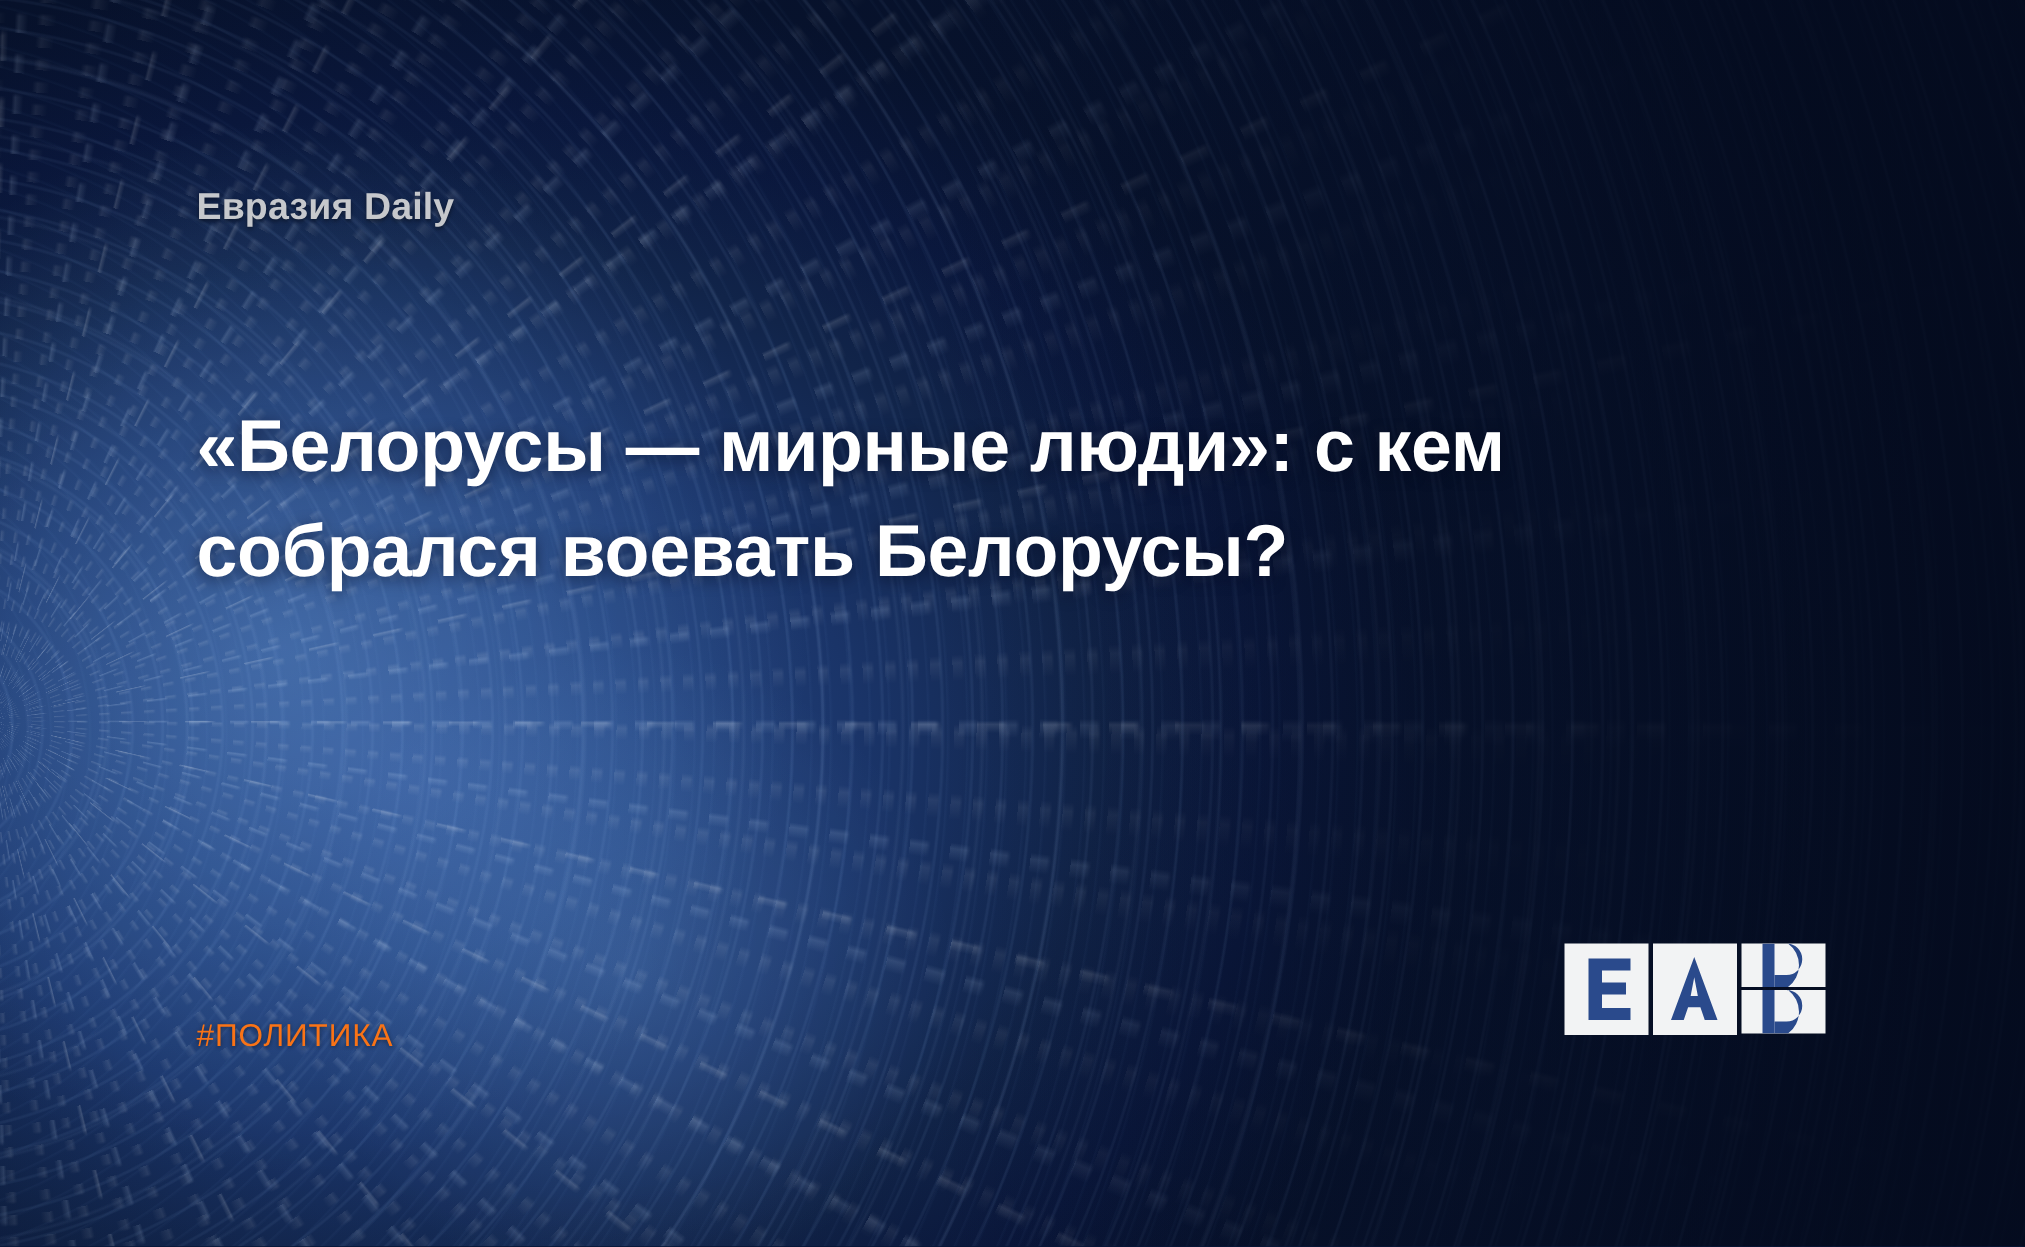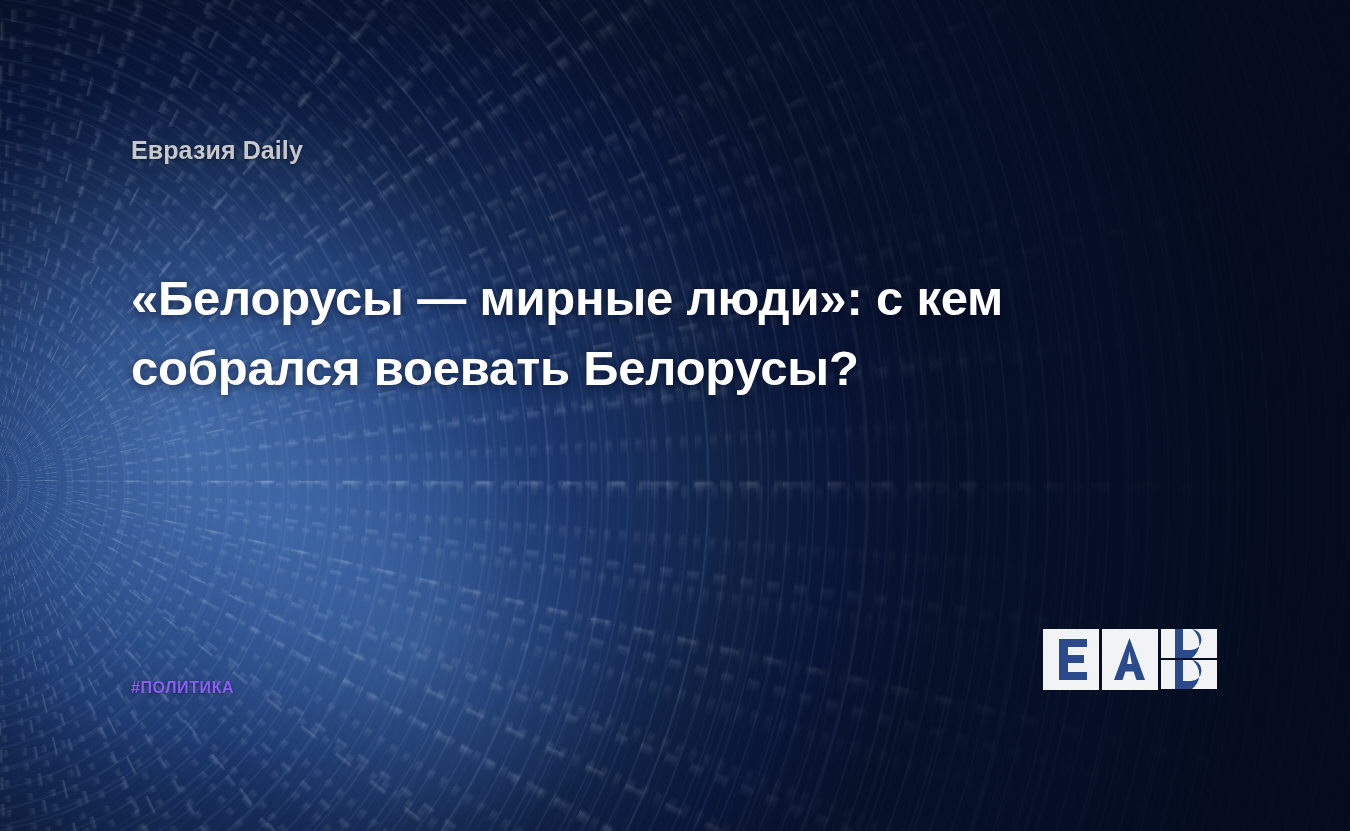--- a/index.html
+++ b/index.html
@@ -144,21 +144,21 @@
       linear-gradient(90deg, rgba(4,12,32,0) 46%, rgba(5,13,34,.40) 76%, rgba(4,11,30,.64) 100%),
       radial-gradient(ellipse 980px 820px at 26% 58%, rgba(0,0,0,0) 38%, rgba(3,9,26,.30) 72%, rgba(2,7,22,.62) 100%);
   }
 
   
   .content { position: absolute; inset: 0; }
 
   .brand {
     position: absolute;
     left: 131px;
-    top: 136px;
+    top: 124px;
     font-size: 25px;
     font-weight: bold;
     letter-spacing: .1px;
     color: #c6c8cc;
     text-shadow: 0 1px 3px rgba(0,0,0,.45);
     white-space: nowrap;
     text-align: center;
   }
 
   .headline {
@@ -172,24 +172,24 @@
     line-height: 1.42;
     letter-spacing: -.2px;
     color: #ffffff;
     text-shadow: 0 2px 10px rgba(0,8,28,.55);
   }
 
   .tag {
     position: absolute;
     left: 131px;
     top: 679px;
-    font-size: 16px;
-    font-weight: bold;
+    font-size: 21px;
+    font-weight: normal;
     letter-spacing: .6px;
-    color: #8b5cf6;
+    color: #f97316;
     text-shadow: 0 1px 3px rgba(0,0,0,.45);
     white-space: nowrap;
   }
 
   
   .logo {
     position: absolute;
     left: 1043px;
     top: 629px;
     display: flex;

